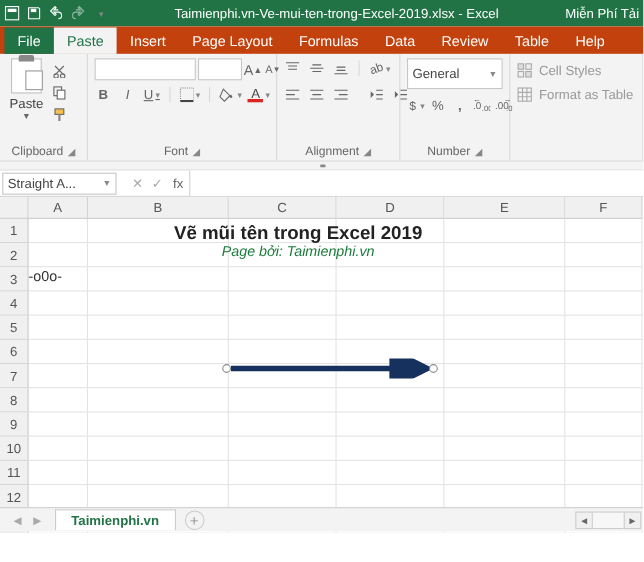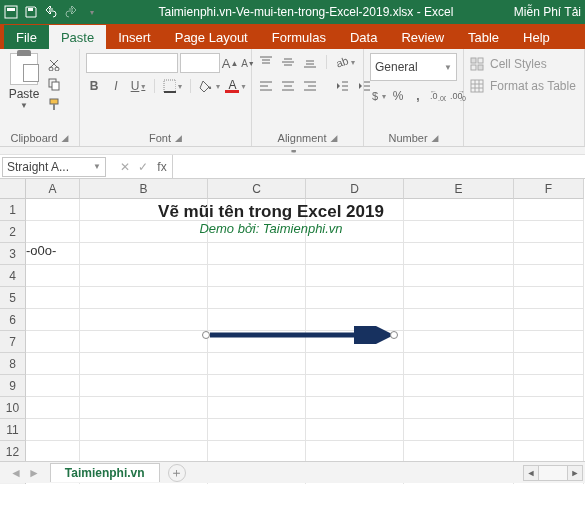--- a/index.html
+++ b/index.html
@@ -491,21 +491,21 @@
         <div class="cell" style="width: 54px;"></div>
         <div class="cell" style="width: 128px;"></div>
         <div class="cell" style="width: 98px;"></div>
         <div class="cell" style="width: 98px;"></div>
         <div class="cell" style="width: 110px;"></div>
         <div class="cell" style="width: 70px;"></div>
       </div>
     </div>
 
   <div class="title-cell" style="left:26px; top:23px">Vẽ mũi tên trong Excel 2019</div>
-  <div class="demo-cell" style="left:26px; top:42px">Demo bởi: Taimienphi.vn</div>
+  <div class="demo-cell" style="left:26px; top:42px">Page bởi: Taimienphi.vn</div>
   <div class="ooo-cell" style="left:26px; top:64px">-o0o-</div>
 
   <div class="arrow-shape">
     <svg width="188" height="18">
       <defs>
         <marker id="ah" markerWidth="8" markerHeight="8" refX="6" refY="4" orient="auto">
           <path d="M0 0L8 4L0 8z" fill="#17315f"></path>
         </marker>
       </defs>
       <line x1="4" y1="9" x2="178" y2="9" stroke="#17315f" stroke-width="5" marker-end="url(#ah)"></line>

